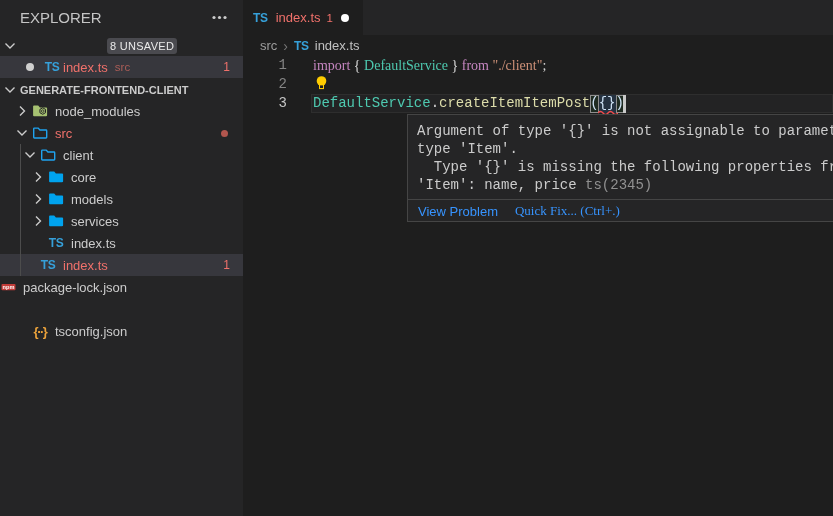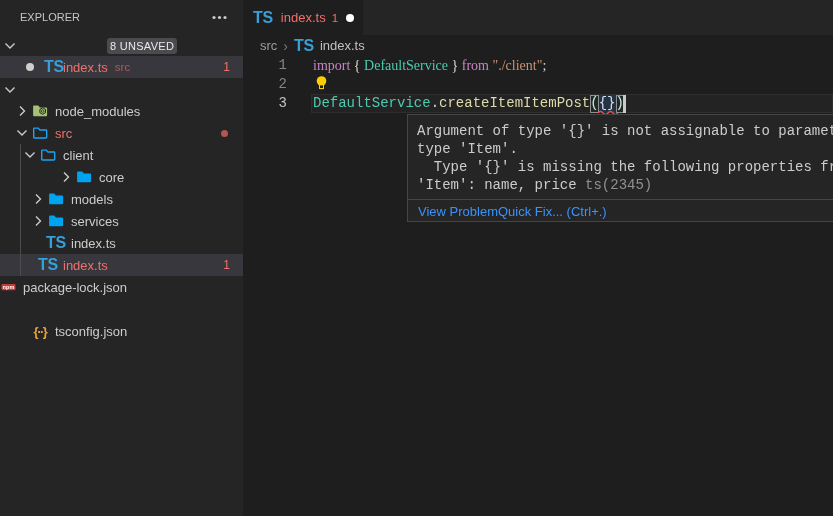--- a/index.html
+++ b/index.html
@@ -21,28 +21,28 @@
   
   #tabstrip { position:absolute; left:243px; top:0; width:590px; height:35px; background:#252526; }
   #tab { position:absolute; left:0; top:0; width:120px; height:35px; background:#1e1e1e;
          display:flex; align-items:center; padding-left:10px; font-size:13px; }
   #bread { position:absolute; left:243px; top:35px; width:590px; height:21px; background:#1e1e1e;
            display:flex; align-items:center; padding-left:17px; font-size:13px; color:#9d9d9d; }
   .code { position:absolute; left:313px; height:19px; line-height:19px;
           font-family:"Liberation Mono", monospace; font-size:14px; white-space:pre; color:#d4d4d4; }
   .lnum { position:absolute; left:243px; width:44px; height:19px; line-height:19px; text-align:right;
           font-family:"Liberation Mono", monospace; font-size:14px; color:#858585; }
-  .tsico { font-weight:bold; color:#36a0d9; font-size:16px; letter-spacing:-0.3px; }
+  .tsico { font-weight:bold; color:#36a0d9; font-size:12px; letter-spacing:-0.3px; }
 </style>
 </head>
 <body>
 
 <div id="sidebar">
 
-  <div class="abs" style="left:20px; top:10px; height:15px; line-height:15px; font-size:11px; color:#c5c5c5;">EXPLORER</div>
+  <div class="abs" style="left:20px; top:10px; height:15px; line-height:15px; font-size:15px; color:#c5c5c5;">EXPLORER</div>
   <div class="abs" style="left:211px; top:15px; font-size:0;">
     <svg style="display:block" width="18" height="5">
         <circle cx="3" cy="2.5" r="1.6" fill="#cccccc"></circle>
         <circle cx="8.5" cy="2.5" r="1.6" fill="#cccccc"></circle>
         <circle cx="14" cy="2.5" r="1.6" fill="#cccccc"></circle>
       </svg>
   </div>
 
   <div class="hdr" style="top:35px;">
     <span class="chev" style="margin-left:2px;">
@@ -61,20 +61,21 @@
     <span style="margin-left:7px; font-size:11.5px; color:#aa5d57;">src</span>
     <span class="badge1">1</span>
   </div>
 
   <div class="hdr" style="top:79px;">
     <span class="chev" style="margin-left:2px;">
         <svg width="16" height="16" viewBox="0 0 16 16">
           <path d="M3.5 5.5 8 10l4.5-4.5" fill="none" stroke="#cccccc" stroke-width="1.35"></path>
         </svg>
       </span>
+    <span style="margin-left:2px;">GENERATE-FRONTEND-CLIENT</span>
   </div>
 
   <div class="row" style="top:100px; padding-left:14px;">
     <span class="chev">
         <svg width="16" height="16" viewBox="0 0 16 16">
           <path d="M6 3.5 10.5 8 6 12.5" fill="none" stroke="#cccccc" stroke-width="1.35"></path>
         </svg>
       </span>
     <span class="fico" style="margin-left:2px;">
         <svg width="16" height="16" viewBox="0 0 16 16">
@@ -108,21 +109,21 @@
         </svg>
       </span>
     <span class="fico" style="margin-left:2px;">
         <svg width="16" height="16" viewBox="0 0 16 16">
           <path d="M1.7 3.8c0-.4.3-.7.7-.7h3.8l1.7 1.9h6.1c.4 0 .7.3.7.7v6.6c0 .4-.3.7-.7.7H2.4c-.4 0-.7-.3-.7-.7z" fill="none" stroke="#1fa3ef" stroke-width="1.4"></path>
         </svg>
       </span>
     <span class="lbl">client</span>
   </div>
 
-  <div class="row" style="top:166px; padding-left:30px;margin-left:28px;">
+  <div class="row" style="top:166px; padding-left:30px;">
     <span class="chev">
         <svg width="16" height="16" viewBox="0 0 16 16">
           <path d="M6 3.5 10.5 8 6 12.5" fill="none" stroke="#cccccc" stroke-width="1.35"></path>
         </svg>
       </span>
     <span class="fico" style="margin-left:2px;">
         <svg width="16" height="16" viewBox="0 0 16 16">
           <path d="M1.1 3.3c0-.5.4-.9.9-.9h4.2l1.7 2h6.3c.5 0 .9.4.9.9v7c0 .5-.4.9-.9.9H2c-.5 0-.9-.4-.9-.9z" fill="#00a3ee"></path>
         </svg>
       </span>
@@ -228,15 +229,15 @@
 
 <div class="abs" style="left:623px; top:95px; width:2.5px; height:18px; background:#c9c9c9;"></div>
 
 <div class="abs" style="left:407px; top:114px; width:470px; height:108px; background:#252526; border:1px solid #454545; z-index:5; overflow:hidden;">
   <div style="padding:7px 0 0 9px; font-family:'Liberation Mono', monospace; font-size:14px; line-height:18px; color:#cccccc; white-space:pre;">Argument of type '{}' is not assignable to parameter
 type 'Item'.
   Type '{}' is missing the following properties from
 'Item': name, price <span style="color:#919191">ts(2345)</span></div>
   <div style="position:absolute; left:0; right:0; top:84px; border-top:1px solid #454545; height:23px; display:flex; align-items:center; padding-left:10px; font-size:13px; color:#3794ff;">
     <span>View Problem</span>
-    <span style="">Quick Fix... (Ctrl+.)</span>
+    <span style="margin-left:17px;font-family:Liberation Serif, serif;">Quick Fix... (Ctrl+.)</span>
   </div>
 </div>
 
 </body></html>

